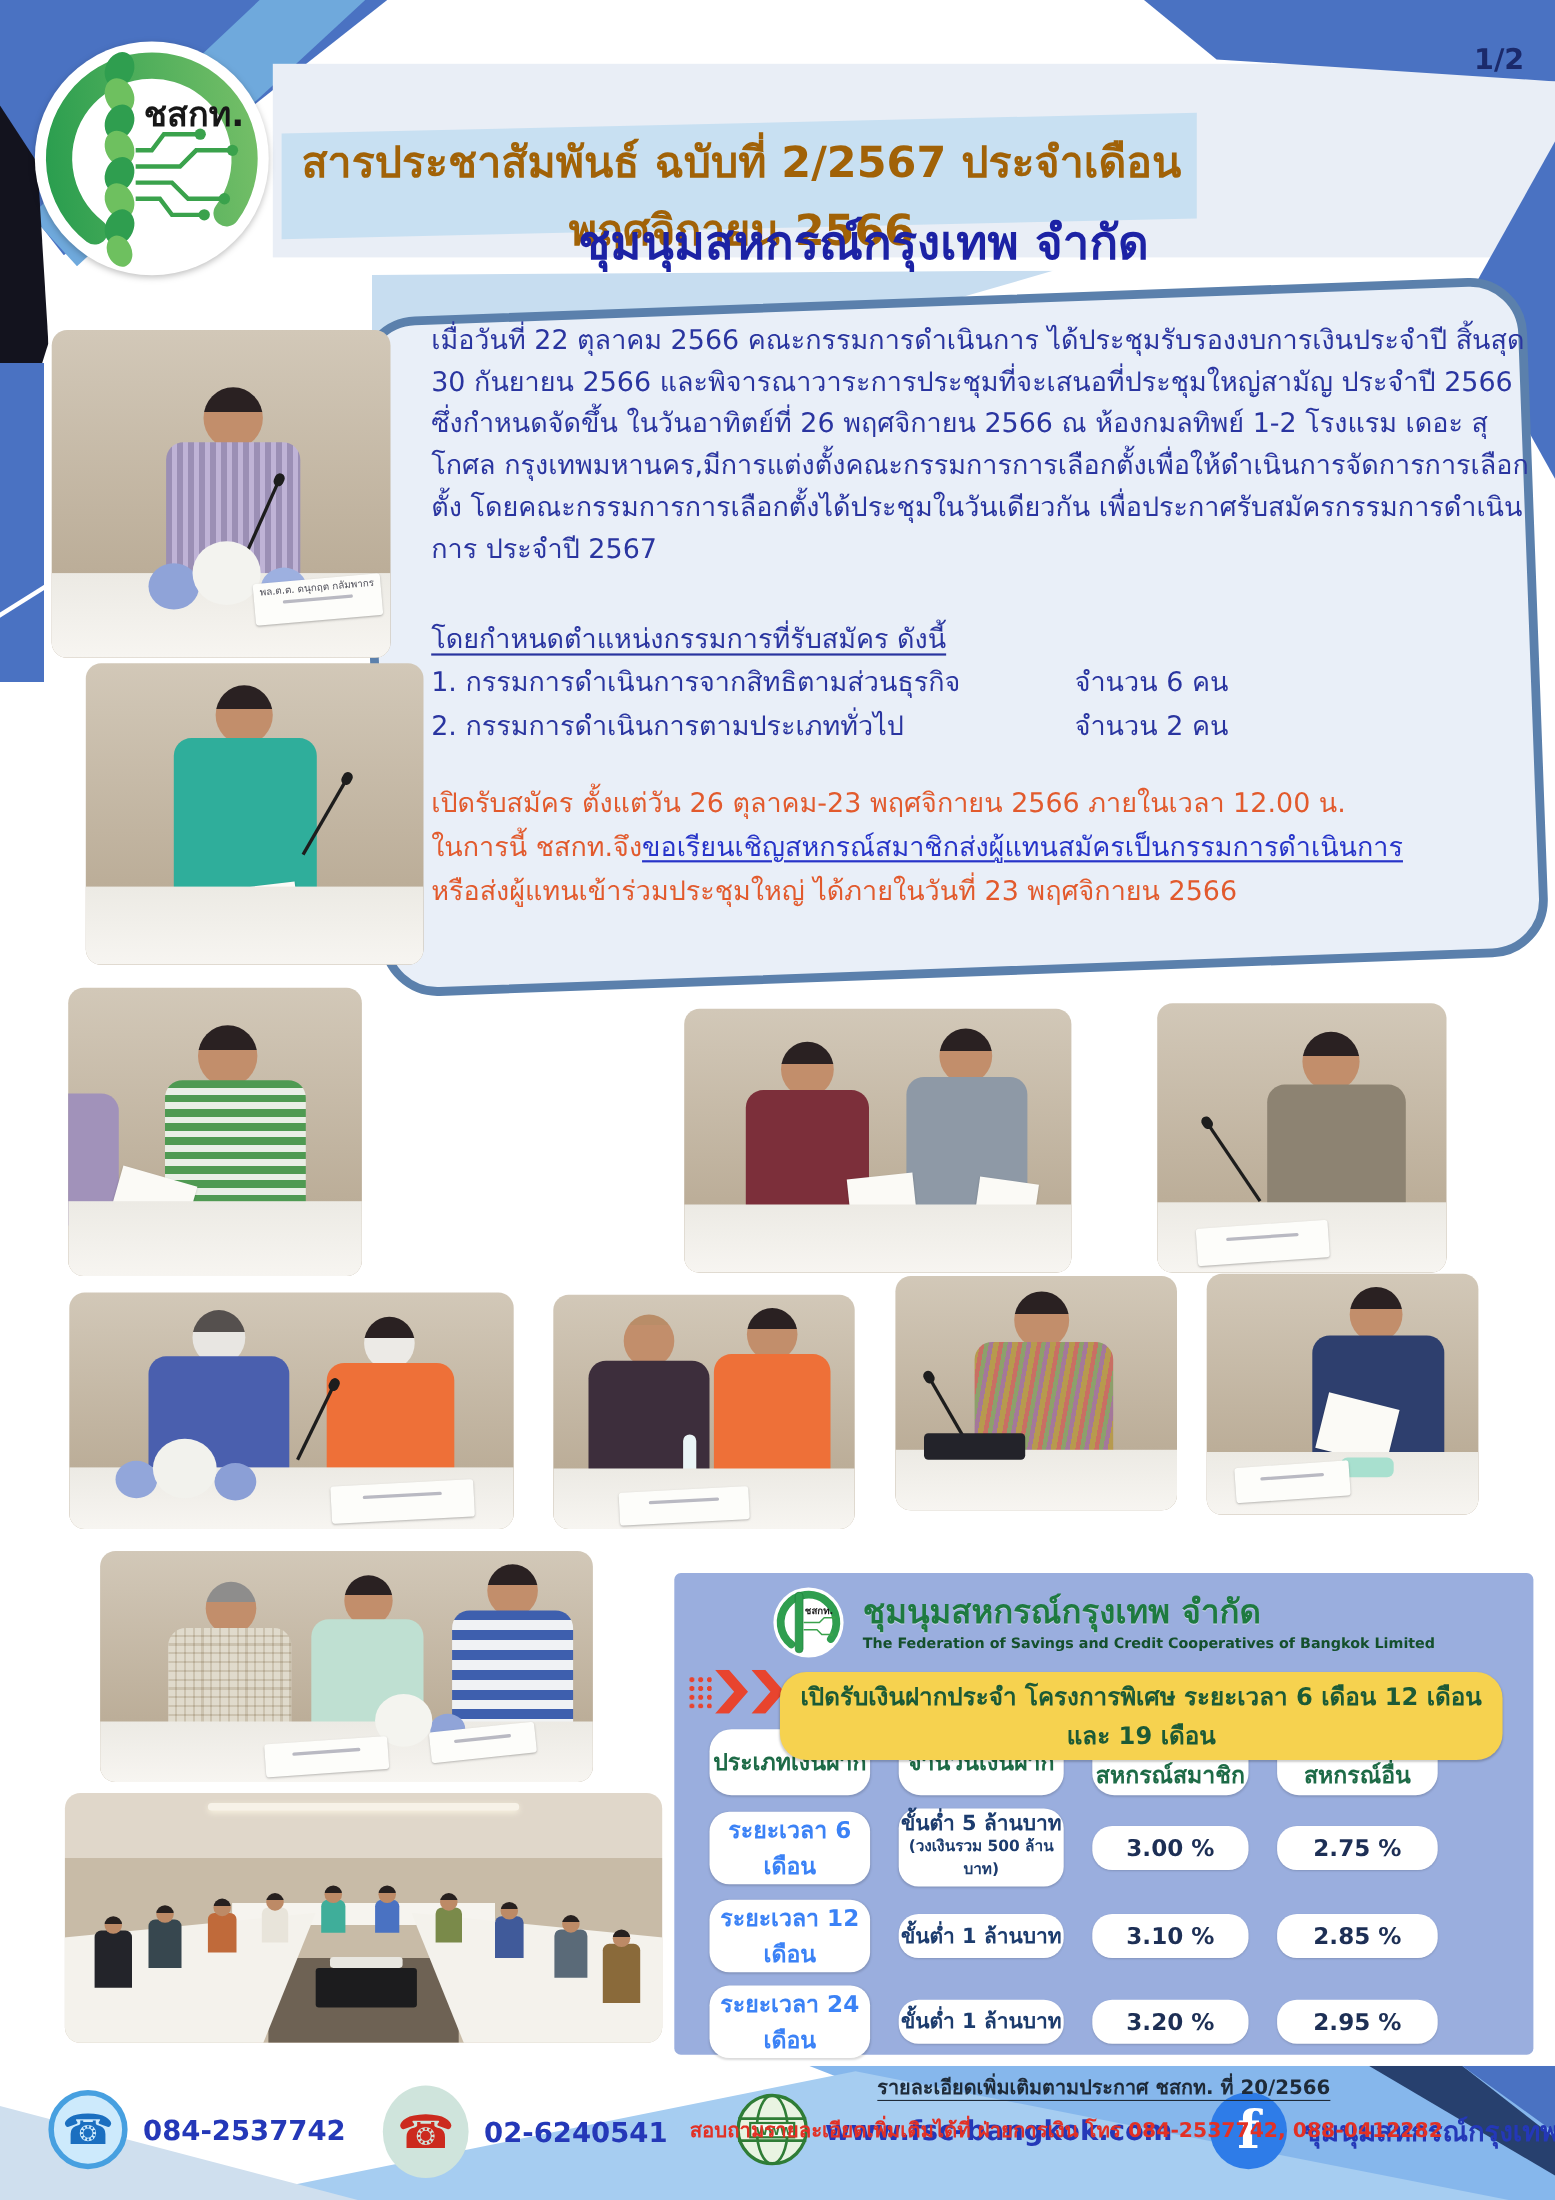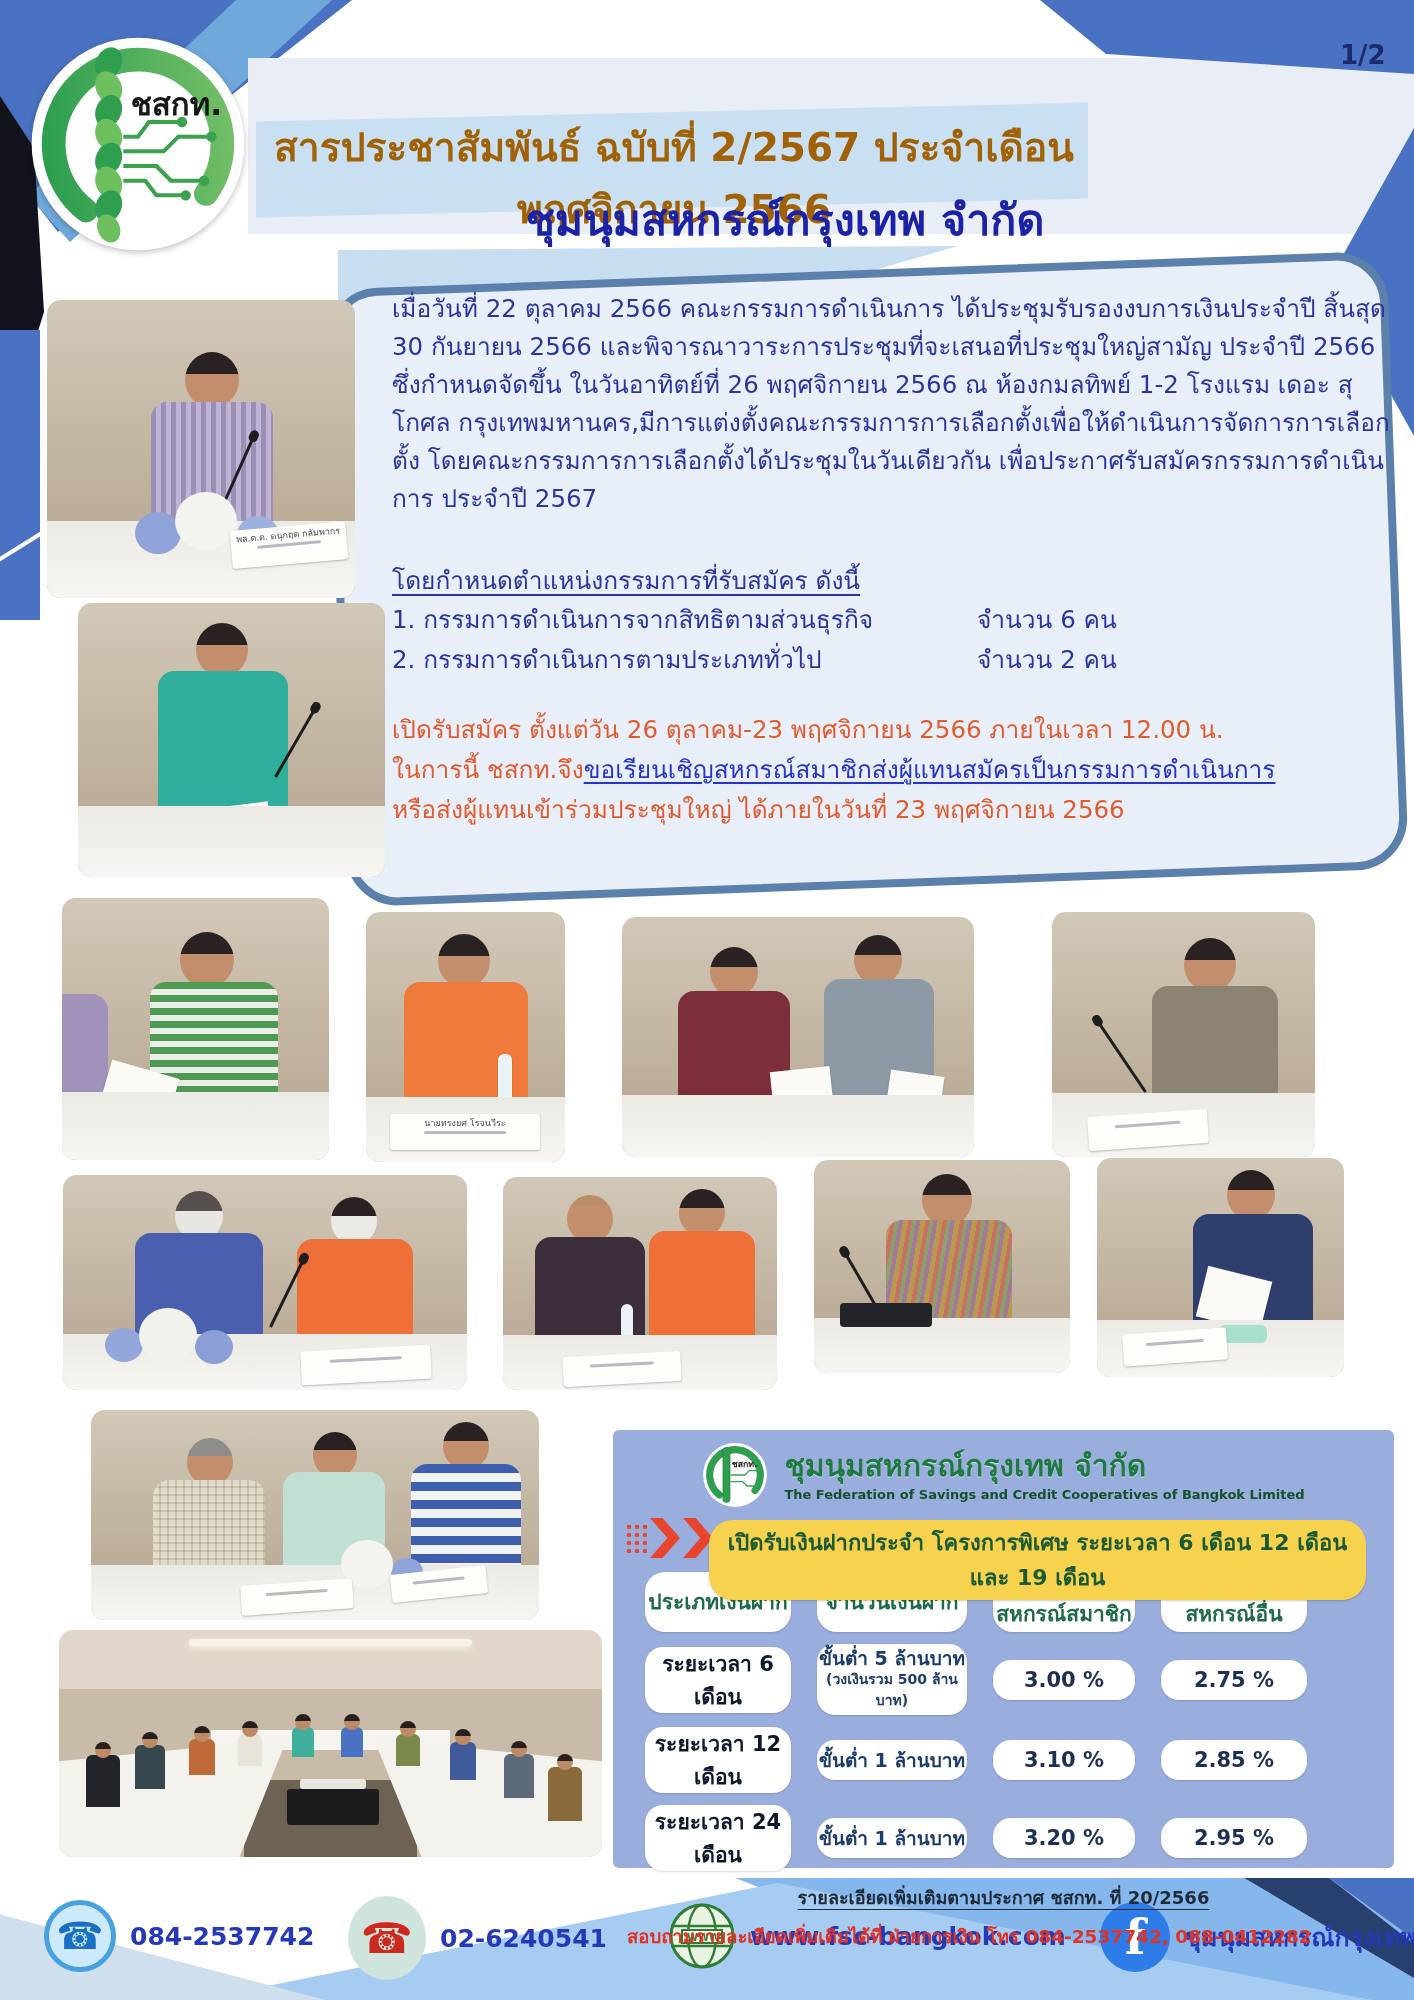--- a/index.html
+++ b/index.html
@@ -100,21 +100,21 @@
   .chev{width:30px;height:40px;background:#e8442e;
     clip-path:polygon(0 0,42% 0,100% 50%,42% 100%,0 100%,58% 50%);}
   .banner-pill{position:absolute;left:96px;right:28px;top:2px;background:#f6d24f;border-radius:24px;
     padding:5px 8px;text-align:center;color:#1c5a36;font-weight:bold;font-size:22px;
     box-shadow:0 1px 2px rgba(0,0,0,.2);}
   .rate-table{display:grid;grid-template-columns:146px 150px 142px 146px;column-gap:26px;row-gap:12px;
     padding-left:32px;margin-top:14px;align-items:center;}
   .pill{background:#fff;border-radius:18px;text-align:center;display:flex;flex-direction:column;
     justify-content:center;box-shadow:0 1px 2px rgba(0,0,0,.15);}
   .pill-h{min-height:60px;color:#1e6b47;font-weight:bold;font-size:21px;line-height:24px;border-radius:20px;}
-  .pill-term{min-height:40px;color:#0f172a;font-weight:bold;font-size:21px;}
+  .pill-term{min-height:40px;color:#3b82f6;font-weight:bold;font-size:21px;}
   .pill-amt{min-height:40px;color:#1c3c6e;font-weight:bold;font-size:19px;line-height:21px;padding:4px 2px;}
   .pill-amt .note{font-size:14px;font-weight:bold;color:#1c3c6e;}
   .pill-rate{min-height:40px;color:#1d2f55;font-weight:bold;font-size:21px;}
   .r1{min-height:52px;}
   .promo-note{margin-top:12px;text-align:center;color:#1e2a38;font-weight:bold;font-size:18px;
     text-decoration:underline;text-underline-offset:5px;}
   .promo-red{margin:10px 14px 0;color:#e23125;font-weight:bold;font-size:18.5px;}
   
   .footer{left:0;top:1878px;width:1414px;height:122px;z-index:1;}
   .f-shape{position:absolute;top:0;left:0;width:100%;height:100%;}
@@ -224,29 +224,20 @@
     <div class="paper" style="left:96px;bottom:40px;width:96px;height:30px;transform:rotate(-7deg);"></div>
   </div>
 
   <div class="photo" style="left:62px;top:898px;width:267px;height:262px;">
     <div class="pers" style="left:-14px;top:96px;width:60px;height:120px;background:#a192ba;"></div>
     <div class="head" style="left:118px;top:34px;width:54px;height:56px;"></div>
     <div class="pers" style="left:88px;top:84px;width:128px;height:130px;background:repeating-linear-gradient(180deg,#4f9a52 0 7px,#e9efe6 7px 13px);"></div>
     <div class="paper" style="left:40px;bottom:28px;width:70px;height:64px;transform:rotate(16deg);"></div>
   </div>
 
-  <div class="photo" style="left:366px;top:912px;width:199px;height:250px;">
-    <div class="head" style="left:72px;top:22px;width:52px;height:54px;"></div>
-    <div class="pers" style="left:38px;top:70px;width:124px;height:118px;background:#ef7a3c;"></div>
-    <div class="paper" style="left:132px;bottom:56px;width:14px;height:52px;border-radius:6px;background:#e8f3f6;"></div>
-    <div class="plate" style="left:24px;bottom:12px;width:150px;height:36px;">
-      <div class="pl-name">นายทรงยศ โรจนวีระ</div>
-      <div class="pl-bar"></div>
-    </div>
-  </div>
 
   <div class="photo" style="left:622px;top:917px;width:352px;height:240px;">
     <div class="head" style="left:88px;top:30px;width:48px;height:50px;"></div>
     <div class="pers" style="left:56px;top:74px;width:112px;height:110px;background:#7c2f3a;"></div>
     <div class="head" style="left:232px;top:18px;width:48px;height:50px;"></div>
     <div class="pers" style="left:202px;top:62px;width:110px;height:122px;background:#8e99a6;"></div>
     <div class="paper" style="left:150px;bottom:42px;width:60px;height:46px;transform:rotate(-6deg);"></div>
     <div class="paper" style="left:266px;bottom:44px;width:54px;height:40px;transform:rotate(8deg);"></div>
   </div>
 

